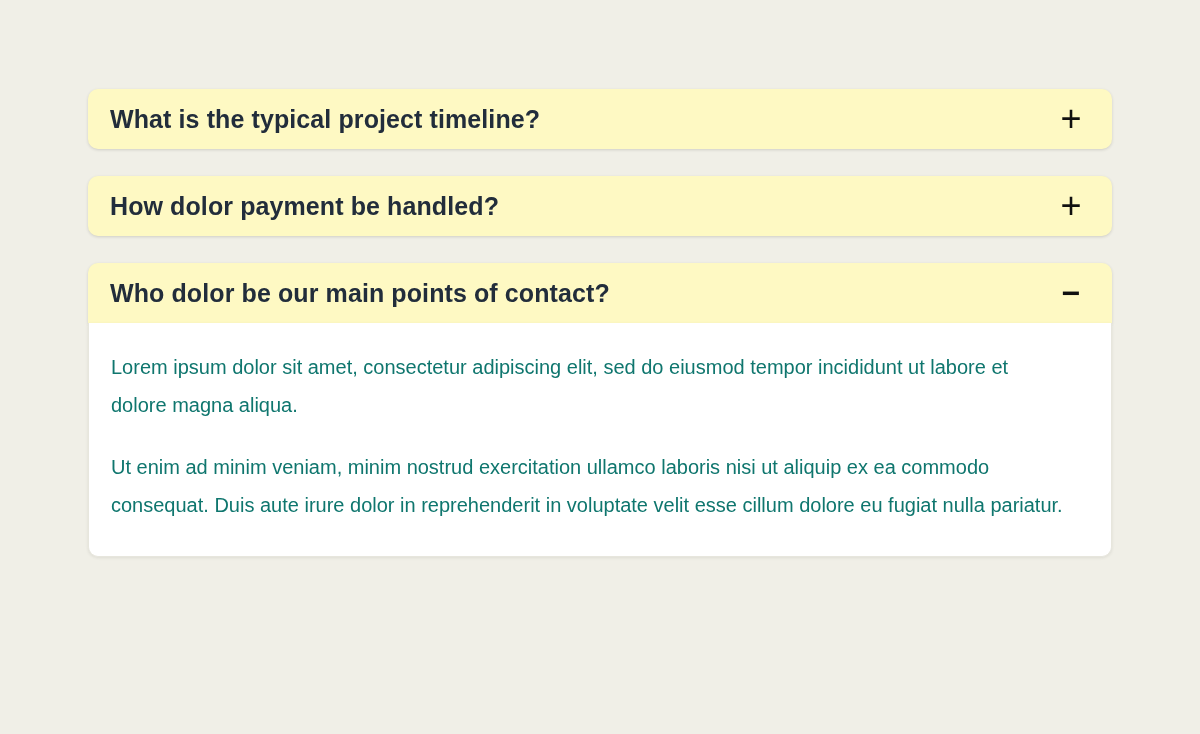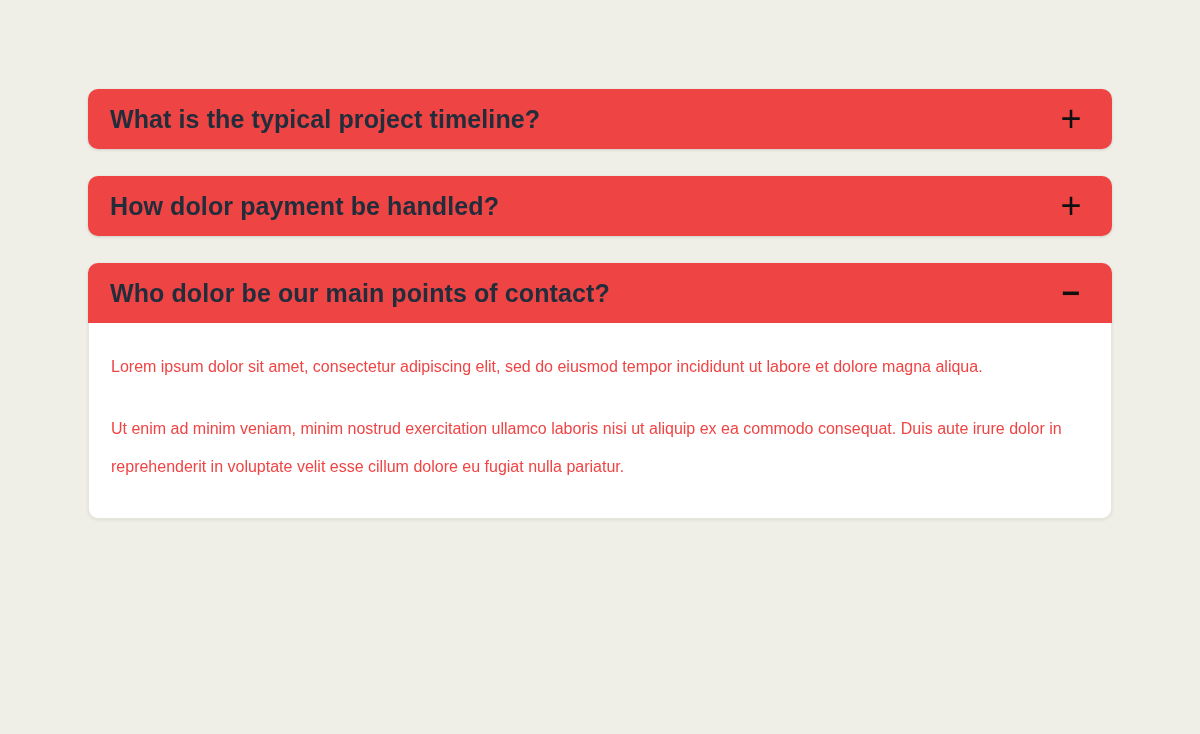--- a/index.html
+++ b/index.html
@@ -33,21 +33,21 @@
     display: flex;
     flex-direction: column;
     gap: 27px;
   }
 
   .faq-item {
     border-radius: 10px;
   }
 
   .faq-header {
-    background: #ef4444;
+    background: #fef9c3;
     height: 60px;
     display: flex;
     align-items: center;
     justify-content: space-between;
     padding: 0 26px 0 22px;
     border-radius: 10px;
     box-shadow: 0 1px 3px rgba(60, 60, 50, 0.18);
     cursor: pointer;
     user-select: none;
   }
@@ -80,23 +80,23 @@
     font-weight: bold;
   }
 
   .faq-body {
     background: #FFFFFF;
     border-radius: 0 0 10px 10px;
     border: 1px solid #E7E6DD;
     border-top: none;
     box-shadow: 0 1px 3px rgba(60, 60, 50, 0.10);
     padding: 25px 44px 32px 22px;
-    font-size: 16px;
+    font-size: 20px;
     line-height: 38px;
-    color: #ef4444;
+    color: #0f766e;
   }
 
   .faq-body p + p {
     margin-top: 24px;
   }
 </style>
 </head>
 <body>
 
 <div class="page">

